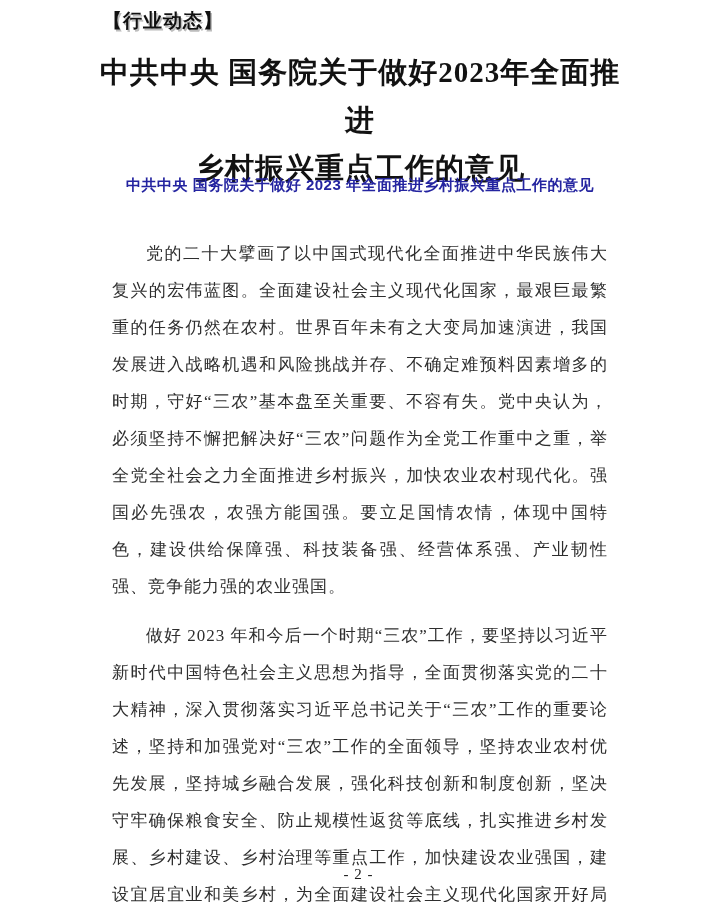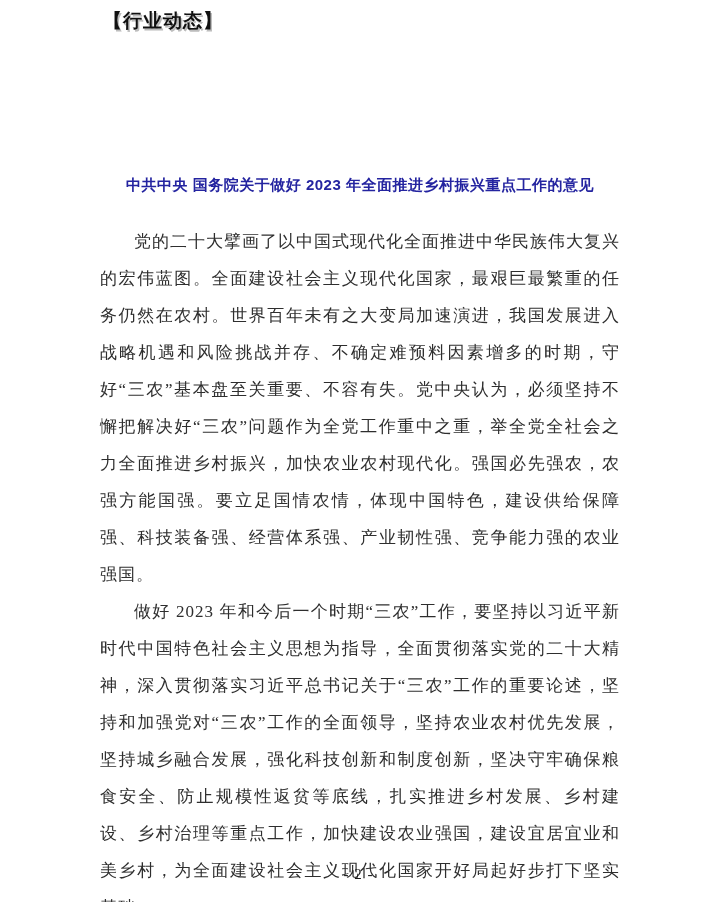--- a/index.html
+++ b/index.html
@@ -69,21 +69,21 @@
     letter-spacing: 1px;
   }
   .body-text {
     position: absolute;
     top: 223px;
     left: 100px;
     width: 520px;
     color: var(--body, #2e2e2e);
   }
   .body-text p {
-    margin: 0;
+    margin: 12px;
     text-indent: 2em;
     text-align: justify;
     font-size: 17px;
     line-height: 37px;
     letter-spacing: 1px;
   }
   .page-number {
     position: absolute;
     top: 866px;
     left: 0;
@@ -94,20 +94,24 @@
     letter-spacing: 1px;
   }
 </style>
 </head>
 <body>
 
 <div class="page">
 
   <div class="section-tag">【行业动态】</div>
 
+  <h1 class="title">
+    <span class="title-line">中共中央 国务院关于做好2023年全面推进</span>
+    <span class="title-line">乡村振兴重点工作的意见</span>
+  </h1>
 
 
   <div class="doc-subtitle">中共中央 国务院关于做好 2023 年全面推进乡村振兴重点工作的意见</div>
 
 
   <div class="body-text">
     <p>党的二十大擘画了以中国式现代化全面推进中华民族伟大复兴的宏伟蓝图。全面建设社会主义现代化国家，最艰巨最繁重的任务仍然在农村。世界百年未有之大变局加速演进，我国发展进入战略机遇和风险挑战并存、不确定难预料因素增多的时期，守好“三农”基本盘至关重要、不容有失。党中央认为，必须坚持不懈把解决好“三农”问题作为全党工作重中之重，举全党全社会之力全面推进乡村振兴，加快农业农村现代化。强国必先强农，农强方能国强。要立足国情农情，体现中国特色，建设供给保障强、科技装备强、经营体系强、产业韧性强、竞争能力强的农业强国。</p>
     <p>做好 2023 年和今后一个时期“三农”工作，要坚持以习近平新时代中国特色社会主义思想为指导，全面贯彻落实党的二十大精神，深入贯彻落实习近平总书记关于“三农”工作的重要论述，坚持和加强党对“三农”工作的全面领导，坚持农业农村优先发展，坚持城乡融合发展，强化科技创新和制度创新，坚决守牢确保粮食安全、防止规模性返贫等底线，扎实推进乡村发展、乡村建设、乡村治理等重点工作，加快建设农业强国，建设宜居宜业和美乡村，为全面建设社会主义现代化国家开好局起好步打下坚实基础。</p>
   </div>
 

